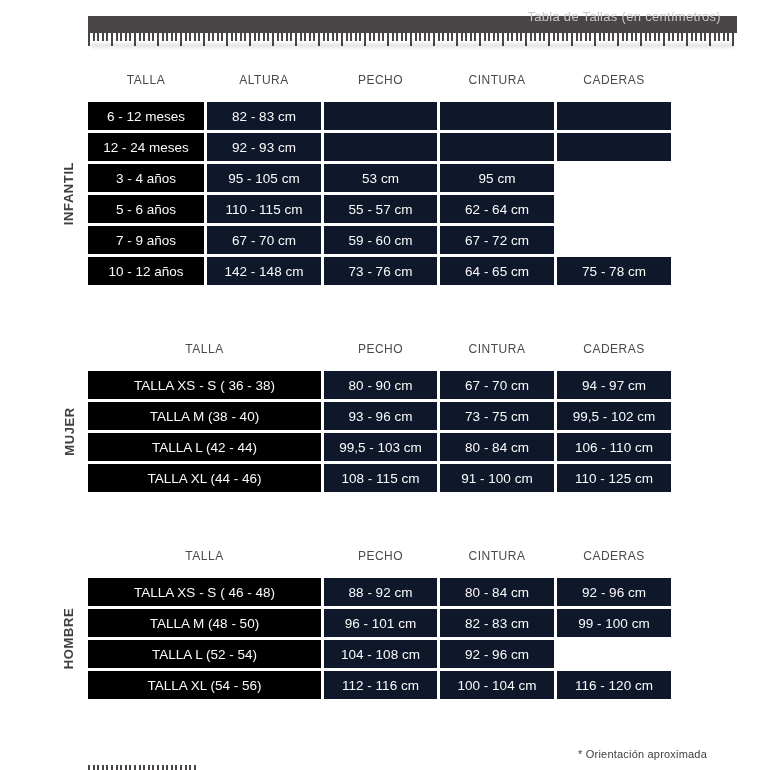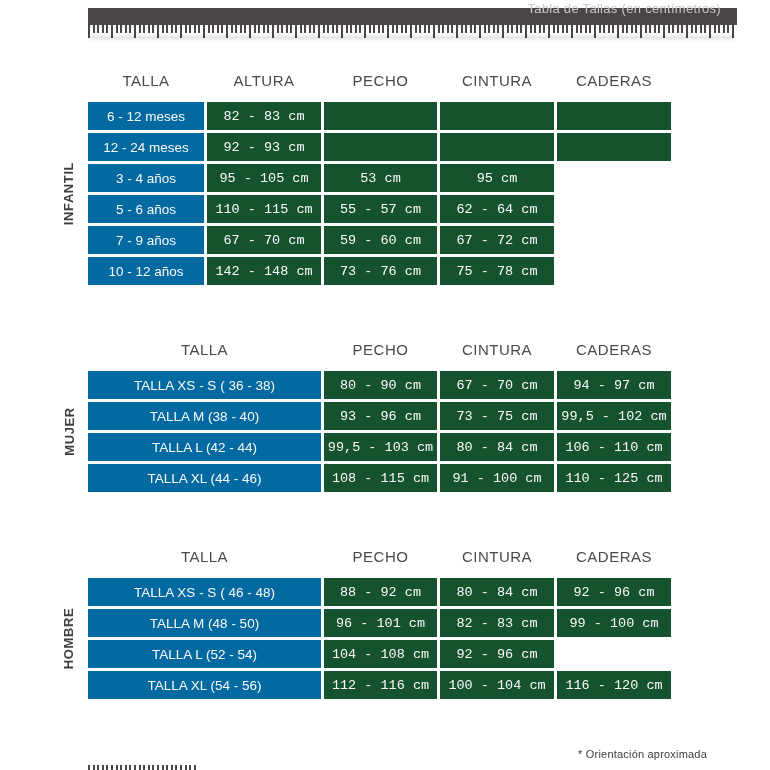--- a/index.html
+++ b/index.html
@@ -3,21 +3,21 @@
 <meta charset="utf-8">
 <style>
   html, body { margin:0; padding:0; }
   body {
     width:770px; height:770px; position:relative; overflow:hidden;
     background:#ffffff;
     font-family:"Liberation Sans", sans-serif;
   }
 
   
-  .topruler { position:absolute; left:88px; top:8px; width:649px; height:31px; }
+  .topruler { position:absolute; left:88px; top:16px; width:649px; height:31px; }
   .topruler .bar { position:absolute; left:0; right:0; top:0; height:17px; background:#4a4647; }
   .topruler .teeth {
     position:absolute; left:0; right:0; top:17px; height:13px;
     background-image:
       repeating-linear-gradient(90deg, #4a4647 0 2px, transparent 2px 23px),
       repeating-linear-gradient(90deg, #4a4647 0 2px, transparent 2px 4.6px);
     background-size: 100% 13px, 100% 8px;
     background-repeat: no-repeat;
     background-position: top left, top left;
   }
@@ -41,31 +41,31 @@
   
   .section { position:absolute; left:88px; width:583px; }
   #sec-0 { top:68px; }
   #sec-1 { top:337px; }
   #sec-2 { top:544px; }
 
   .cols-header { display:grid; gap:3px; height:24px; align-items:center; }
   .cols5 { grid-template-columns:116px 114px 113px 114px 114px; }
   .cols4 { grid-template-columns:233px 113px 114px 114px; }
   .col-h {
-    text-align:center; font-size:15px; color:#4b4949; letter-spacing:0.5px;
+    text-align:center; font-size:12px; color:#4b4949; letter-spacing:0.5px;
   }
 
   .rows { display:flex; flex-direction:column; gap:3px; margin-top:10px; }
   .row { display:grid; gap:3px; height:28px; }
   .cell {
     display:flex; align-items:center; justify-content:center;
     font-size:13.5px; color:#fbfafa; white-space:nowrap;
   }
-  .cell.dark  { background:#0369a1; }
-  .cell.light { background:#14532d;font-family:Liberation Mono, monospace; }
+  .cell.dark  { background:#000000; }
+  .cell.light { background:#0f172a; }
 
   .vlabel {
     position:absolute; left:-30px; width:22px; top:34px; bottom:0;
     display:flex; align-items:center; justify-content:center;
   }
   .vlabel span {
     transform:rotate(-90deg); transform-origin:center;
     font-weight:bold; font-size:13px; color:#403e3e; letter-spacing:0.6px;
     white-space:nowrap;
   }
@@ -126,20 +126,21 @@
       <div class="row cols5">
         <div class="cell dark">7 - 9 años</div>
         <div class="cell light">67 - 70 cm</div>
         <div class="cell light">59 - 60 cm</div>
         <div class="cell light">67 - 72 cm</div>
       </div>
       <div class="row cols5">
         <div class="cell dark">10 - 12 años</div>
         <div class="cell light">142 - 148 cm</div>
         <div class="cell light">73 - 76 cm</div>
+        <div class="cell light">64 - 65 cm</div>
         <div class="cell light">75 - 78 cm</div>
       </div>
     </div>
 </section>
 
 <section class="section" id="sec-1">
   <div class="vlabel">
     <span>MUJER</span>
   </div>
   <div class="cols-header cols4">

